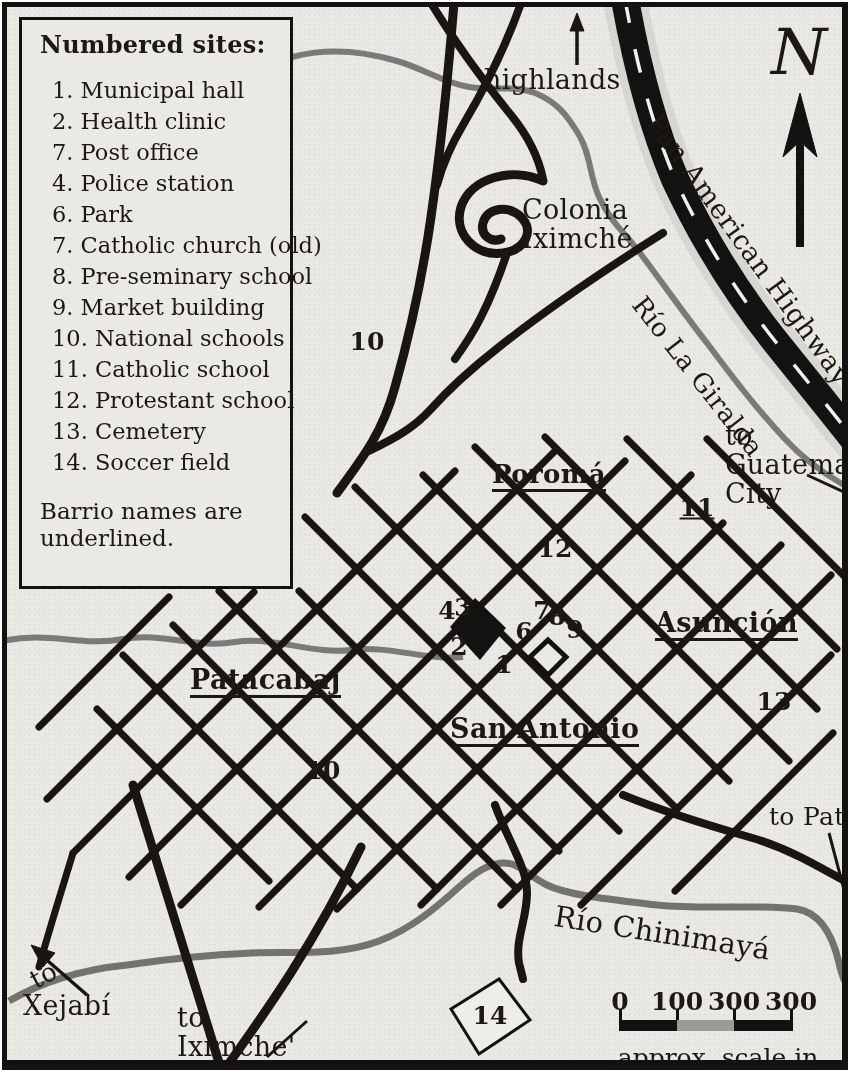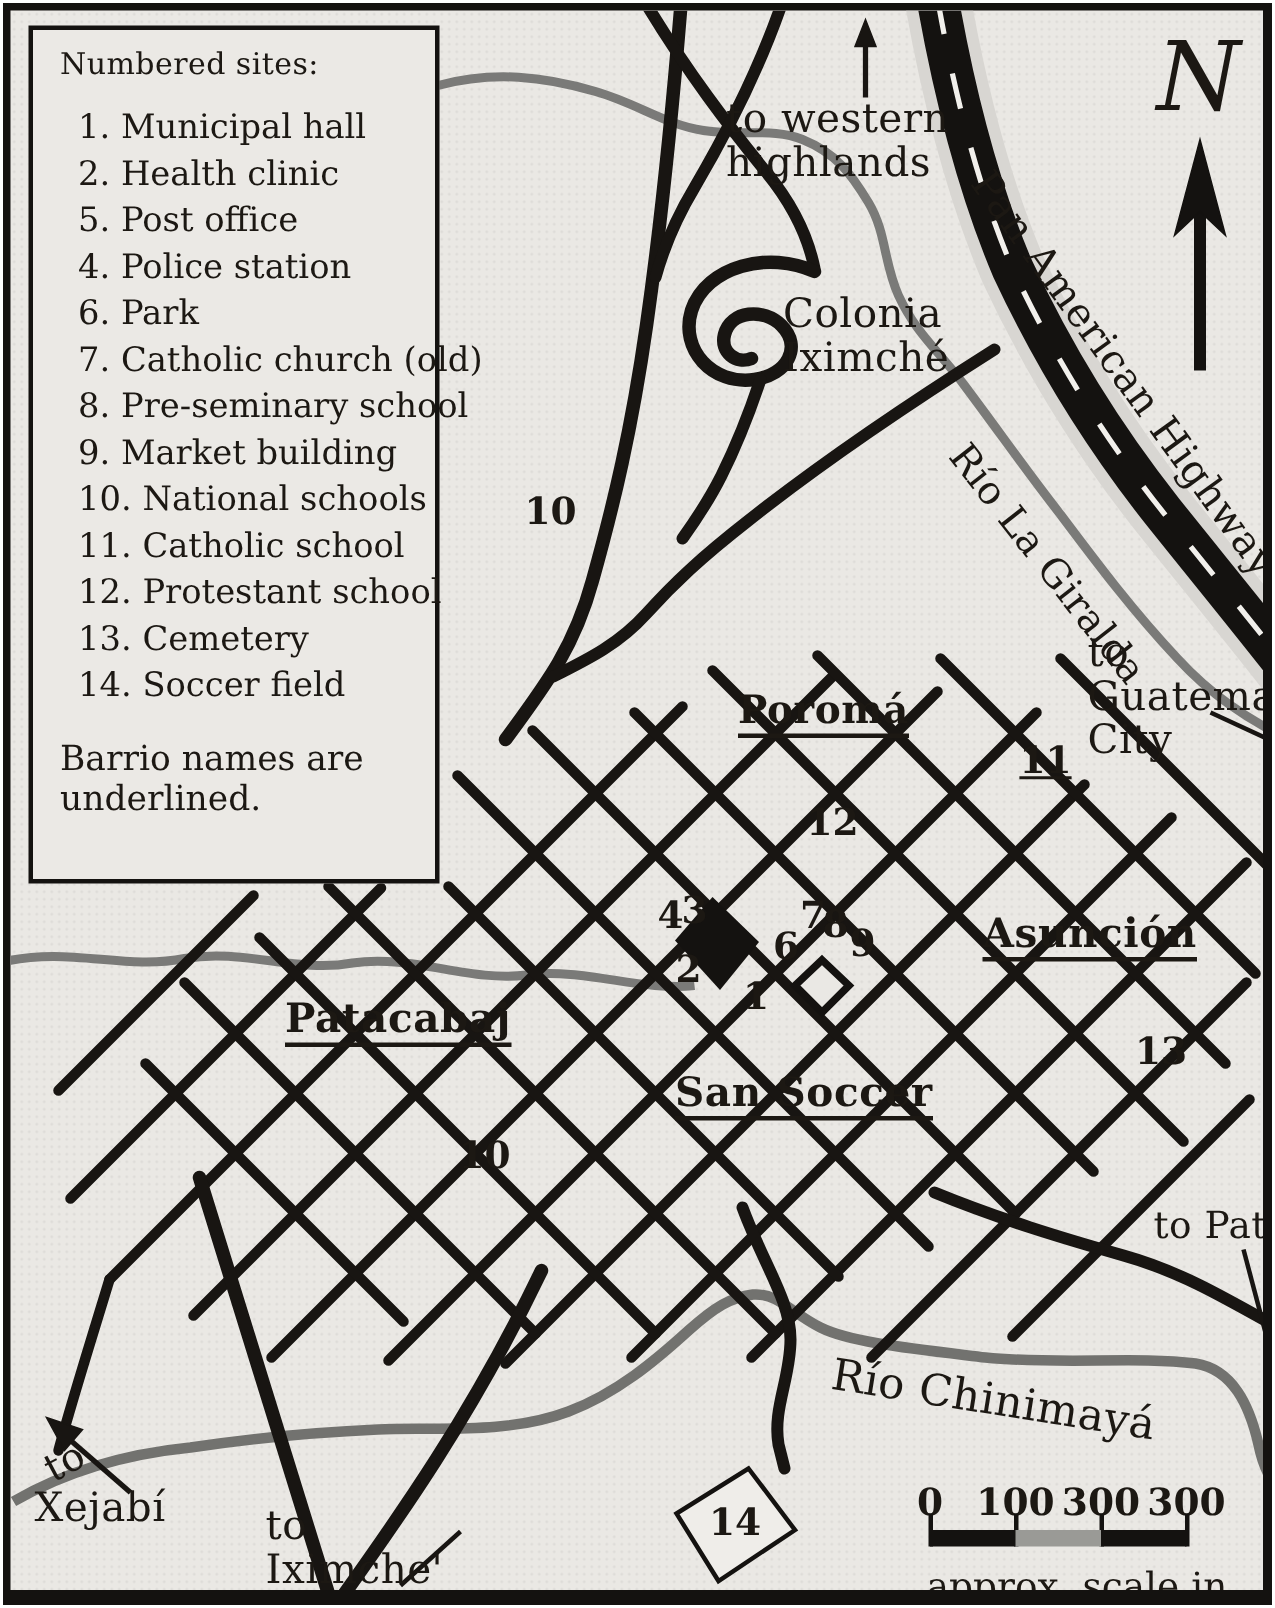--- a/index.html
+++ b/index.html
@@ -13,21 +13,21 @@
   svg{position:absolute;left:0;top:0;}
   #labels{position:absolute;left:0;top:0;width:850px;height:1072px;z-index:5;pointer-events:none;}
   .mlabel{position:absolute;white-space:nowrap;line-height:1.08;font-size:27px;letter-spacing:0.3px;}
   .rot{transform-origin:left top;}
   .barrio{position:absolute;white-space:nowrap;font-weight:bold;font-size:26px;
           border-bottom:3px solid #1c1813;padding-bottom:0px;letter-spacing:0.4px;}
   .marker{position:absolute;transform:translate(-50%,-50%);font-weight:bold;font-size:25px;}
   
   #legend{position:absolute;left:12px;top:10px;width:274px;height:572px;box-sizing:border-box;
           border:3px solid #141210;background:#ebe9e5;z-index:8;padding:10px 8px 0 18px;}
-  #legend h1{font-size:20px;font-weight:normal;margin:0 0 16px 0;letter-spacing:0.3px;}
+  #legend h1{font-size:24px;font-weight:bold;margin:0 0 16px 0;letter-spacing:0.3px;}
   #legend ul{list-style:none;margin:12px;padding:0;}
   #legend li{font-size:22.5px;line-height:31px;white-space:nowrap;}
   #legend .note{font-size:23px;line-height:27px;margin-top:20px;width:230px;}
   
   #compass-n{position:absolute;left:764px;top:8px;font-size:64px;font-style:italic;
              font-family:"DejaVu Serif","Liberation Serif",serif;z-index:6;}
   
   #scalebar{position:absolute;left:586px;top:980px;width:260px;height:90px;z-index:6;}
   #scalebar .num{position:absolute;top:0;transform:translateX(-50%);font-size:25px;font-weight:bold;}
   #scalebar .tick{position:absolute;top:22px;width:3px;height:22px;background:#141210;}
@@ -110,40 +110,39 @@
       <polygon points="541,633 559,650 541,668 523,650" fill="#eae8e4" stroke="#141210" stroke-width="5"></polygon>
 
       <polygon points="492,972 523,1013 472,1047 444,1002" fill="#efede9" stroke="#141210" stroke-width="3"></polygon>
     </svg>
 
     <div id="legend">
       <h1>Numbered sites:</h1>
       <ul id="legend-list">
           <li>1. Municipal hall</li>
           <li>2. Health clinic</li>
-          <li>5. Post office</li>
+          <li>7. Post office</li>
           <li>4. Police station</li>
           <li>6. Park</li>
           <li>7. Catholic church (old)</li>
           <li>8. Pre-seminary school</li>
           <li>9. Market building</li>
           <li>10. National schools</li>
           <li>11. Catholic school</li>
           <li>12. Protestant school</li>
           <li>13. Cemetery</li>
           <li>14. Soccer field</li>
         </ul>
       <div class="note">Barrio names are underlined.</div>
     </div>
 
     <div id="compass-n">N</div>
 
     <div id="labels">
         <div class="mlabel" style="font-size: 27px; left: 477px; top: 58px;">
-          <div>to western</div>
           <div>highlands</div>
         </div>
         <div class="mlabel" style="font-size: 27px; left: 515px; top: 188px;">
           <div>Colonia</div>
           <div>Iximché</div>
         </div>
         <div class="mlabel" style="font-size: 27px; left: 718px; top: 414px;">
           <div>to</div>
           <div>Guatemala</div>
           <div>City</div>
@@ -160,21 +159,21 @@
         <div class="mlabel" style="font-size: 27px; left: 170px; top: 996px;">
           <div>to</div>
           <div>Iximche'</div>
         </div>
         <div class="mlabel rot" style="font-size: 27px; transform: rotate(54deg); left: 658px; top: 102px;">Pan American Highway</div>
         <div class="mlabel rot" style="font-size: 26px; transform: rotate(52deg); left: 642px; top: 284px;">Río La Giralda</div>
         <div class="mlabel rot" style="font-size: 29px; transform: rotate(9deg); left: 550px; top: 894px;">Río Chinimayá</div>
         <div class="barrio" style="font-size: 26px; left: 485px; top: 452px;">Poromá</div>
         <div class="barrio" style="font-size: 27px; left: 648px; top: 600px;">Asunción</div>
         <div class="barrio" style="font-size: 27px; left: 183px; top: 657px;">Patacabaj</div>
-        <div class="barrio" style="font-size: 27px; left: 443px; top: 706px;">San Soccer</div>
+        <div class="barrio" style="font-size: 27px; left: 443px; top: 706px;">San Antonio</div>
         <div class="marker" style="left: 360px; top: 334px;">10</div>
         <div class="marker" style="left: 316px; top: 763px;">10</div>
         <div class="marker" style="left: 690px; top: 500px; text-decoration: underline;">11</div>
         <div class="marker" style="left: 548px; top: 541px;">12</div>
         <div class="marker" style="left: 767px; top: 694px;">13</div>
         <div class="marker" style="left: 440px; top: 603px;">4</div>
         <div class="marker" style="left: 456px; top: 600px;">3</div>
         <div class="marker" style="left: 452px; top: 639px;">2</div>
         <div class="marker" style="left: 497px; top: 657px;">1</div>
         <div class="marker" style="left: 517px; top: 624px;">6</div>

